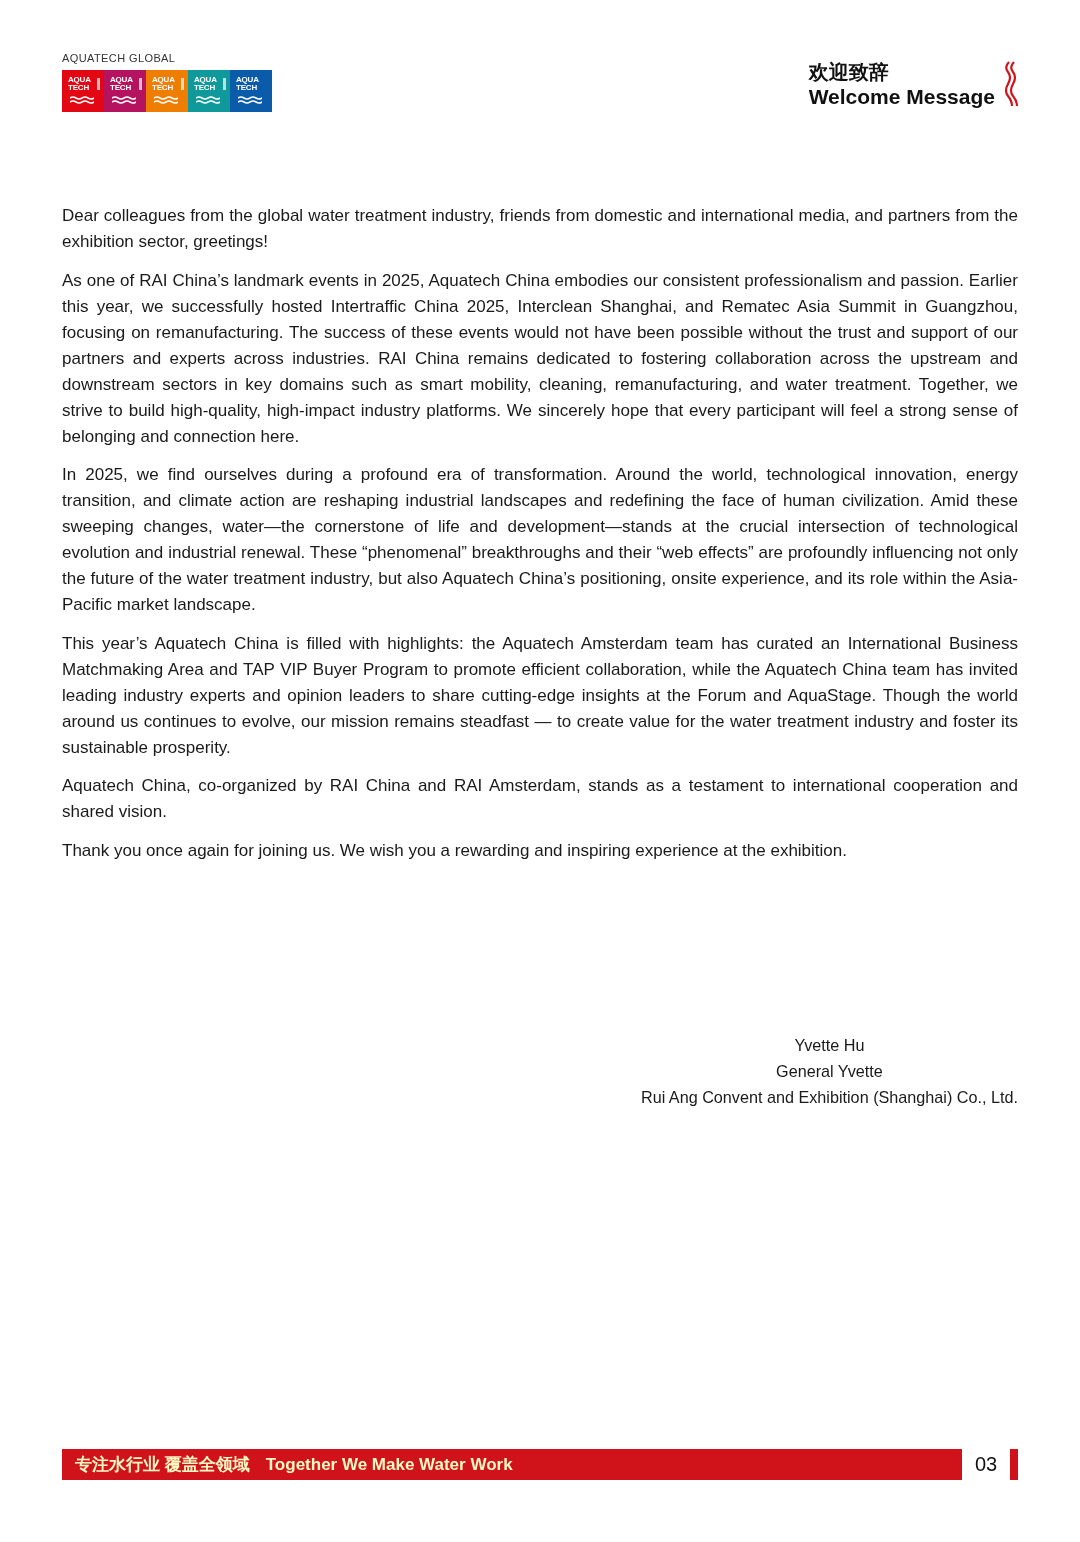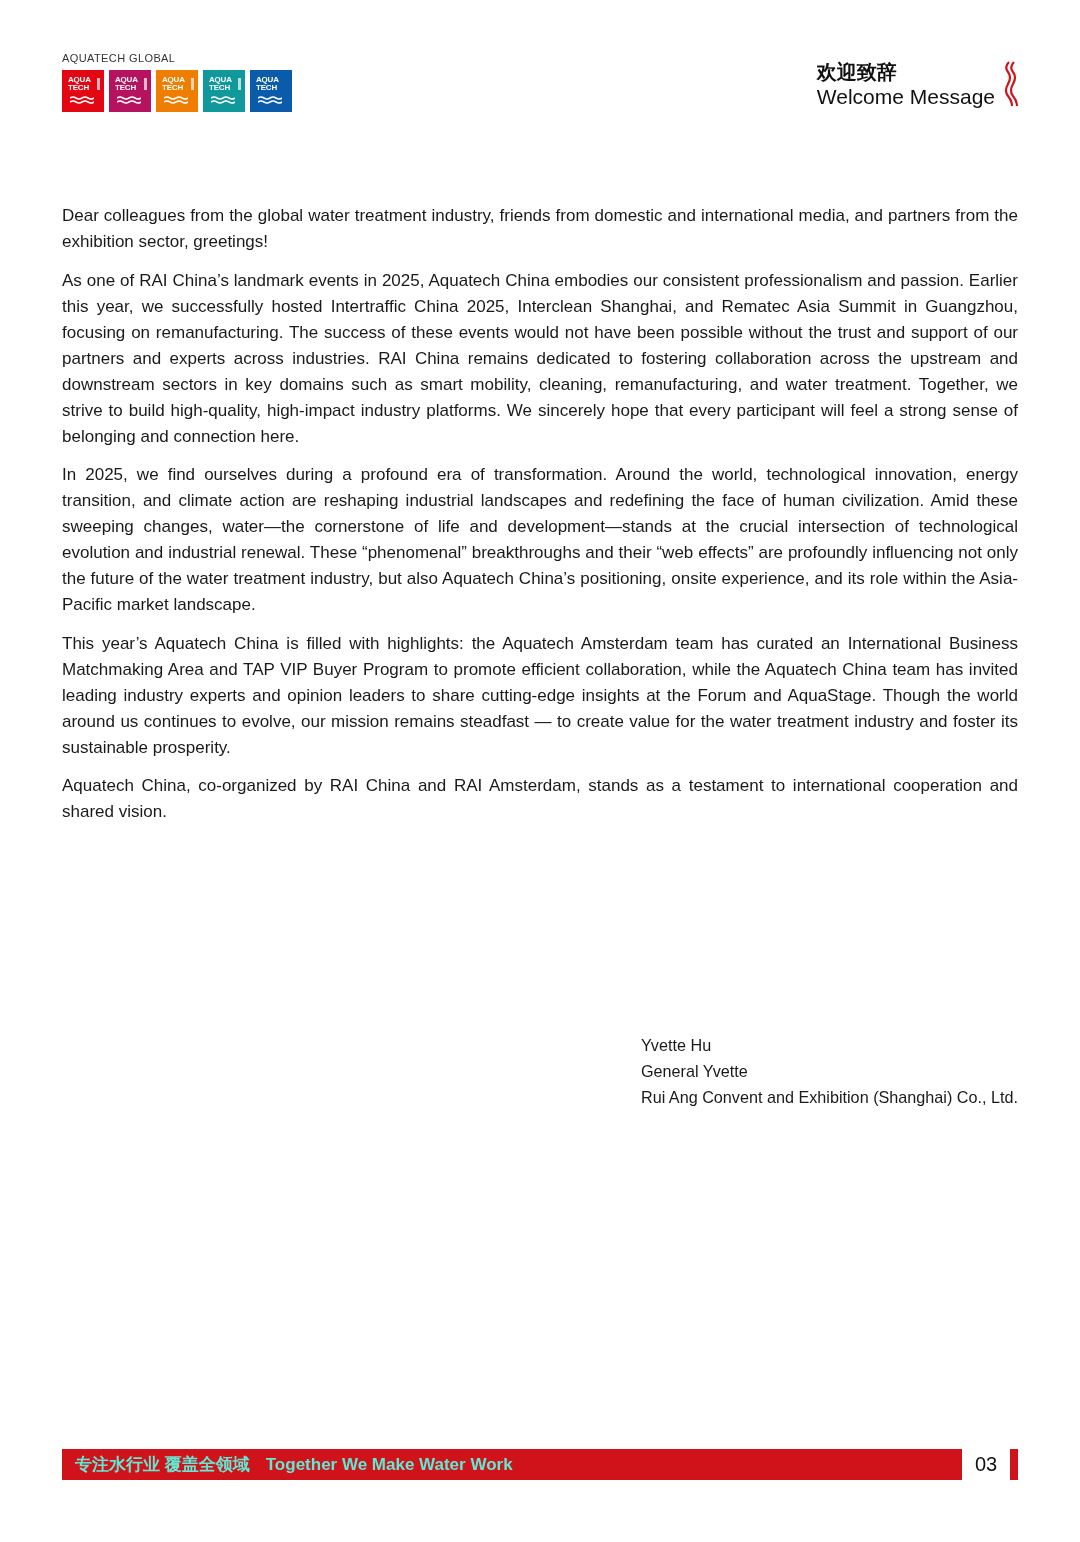--- a/index.html
+++ b/index.html
@@ -1,35 +1,35 @@
 <!DOCTYPE html>
 <html><head>
   <meta charset="utf-8">
   <style>
     html, body { margin: 0; padding: 0; background: #ffffff; }
     body { width: 1080px; height: 1542px; position: relative; overflow: hidden; font-family: "Liberation Sans", sans-serif; color: #1a1a1a; }
 
     .brand-title { position: absolute; left: 62px; top: 52px; font-size: 11px; letter-spacing: 0.4px; color: #333; }
-    .logos { position: absolute; left: 62px; top: 70px; display: flex; gap: 5px; }
+    .logos { position: absolute; left: 62px; top: 70px; display: flex; }
     .logo { width: 42px; height: 42px; position: relative; box-sizing: border-box; padding: 6px 4px 0 6px; color: #fff; }
     .logo .lt { font-size: 8px; font-weight: bold; line-height: 8px; letter-spacing: -0.2px; }
     .logo .side { position: absolute; right: 4px; top: 8px; width: 3px; height: 12px; background: rgba(255,255,255,0.7); }
     .logo svg { position: absolute; left: 8px; bottom: 7px; }
 
     .header-right { position: absolute; right: 85px; top: 60px; text-align: left; }
     .header-cn { font-size: 20px; font-weight: bold; line-height: 24px; color: #111; }
-    .header-en { font-size: 21px; font-weight: normal; line-height: 26px; color: #111; }
+    .header-en { font-size: 21px; font-weight: bold; line-height: 26px; color: #111; }
     .squiggle { position: absolute; left: 1003px; top: 61px; }
 
     .body-text { position: absolute; left: 62px; top: 203px; width: 956px; font-size: 17px; line-height: 26px; text-align: justify; }
     .body-text p { margin: 0 0 12.5px 0; }
 
-    .signature { position: absolute; right: 62px; top: 1032px; text-align: left; font-size: 16.2px; line-height: 26px; }
+    .signature { position: absolute; right: 62px; top: 1032px; text-align: center; font-size: 16.2px; line-height: 26px; }
 
-    .footer-bar { position: absolute; left: 62px; top: 1449px; width: 900px; height: 31px; background: #d0121b; color: #5eead4; font-weight: bold; font-size: 17px; line-height: 31px; box-sizing: border-box; padding-left: 13px; }
+    .footer-bar { position: absolute; left: 62px; top: 1449px; width: 900px; height: 31px; background: #d0121b; color: #fef9c3; font-weight: bold; font-size: 17px; line-height: 31px; box-sizing: border-box; padding-left: 13px; }
     .footer-bar .gap { display: inline-block; width: 16px; }
     .page-num { position: absolute; left: 975px; top: 1449px; font-size: 20px; line-height: 31px; color: #111; }
     .page-tick { position: absolute; left: 1010px; top: 1449px; width: 8px; height: 31px; background: #d0121b; }
   </style>
 </head>
 <body>
 
 <div class="brand-title">AQUATECH GLOBAL</div>
 
 <div class="logos">
@@ -82,20 +82,21 @@
   <path d="M6 1 Q1 6 5 11 T5 23 T5 35 T9 45" stroke="#d0121b" stroke-width="2.2" fill="none"></path>
   <path d="M11 1 Q6 6 10 11 T10 23 T10 35 T14 45" stroke="#d0121b" stroke-width="2.2" fill="none"></path>
 </svg>
 
 <div class="body-text">
   <p>Dear colleagues from the global water treatment industry, friends from domestic and international media, and partners from the exhibition sector, greetings!</p>
   <p>As one of RAI China’s landmark events in 2025, Aquatech China embodies our consistent professionalism and passion. Earlier this year, we successfully hosted Intertraffic China 2025, Interclean Shanghai, and Rematec Asia Summit in Guangzhou, focusing on remanufacturing. The success of these events would not have been possible without the trust and support of our partners and experts across industries. RAI China remains dedicated to fostering collaboration across the upstream and downstream sectors in key domains such as smart mobility, cleaning, remanufacturing, and water treatment. Together, we strive to build high-quality, high-impact industry platforms. We sincerely hope that every participant will feel a strong sense of belonging and connection here.</p>
   <p>In 2025, we find ourselves during a profound era of transformation. Around the world, technological innovation, energy transition, and climate action are reshaping industrial landscapes and redefining the face of human civilization. Amid these sweeping changes, water—the cornerstone of life and development—stands at the crucial intersection of technological evolution and industrial renewal. These “phenomenal” breakthroughs and their “web effects” are profoundly influencing not only the future of the water treatment industry, but also Aquatech China’s positioning, onsite experience, and its role within the Asia-Pacific market landscape.</p>
   <p>This year’s Aquatech China is filled with highlights: the Aquatech Amsterdam team has curated an International Business Matchmaking Area and TAP VIP Buyer Program to promote efficient collaboration, while the Aquatech China team has invited leading industry experts and opinion leaders to share cutting-edge insights at the Forum and AquaStage. Though the world around us continues to evolve, our mission remains steadfast — to create value for the water treatment industry and foster its sustainable prosperity.</p>
   <p>Aquatech China, co-organized by RAI China and RAI Amsterdam, stands as a testament to international cooperation and shared vision.</p>
+  <p>Thank you once again for joining us. We wish you a rewarding and inspiring experience at the exhibition.</p>
 </div>
 
 <div class="signature">
   <div>Yvette Hu</div>
   <div>General Yvette</div>
   <div>Rui Ang Convent and Exhibition (Shanghai) Co., Ltd.</div>
 </div>
 
 <div class="footer-bar">
   <span>专注水行业 覆盖全领域</span><span class="gap"></span><span>Together We Make Water Work</span>

